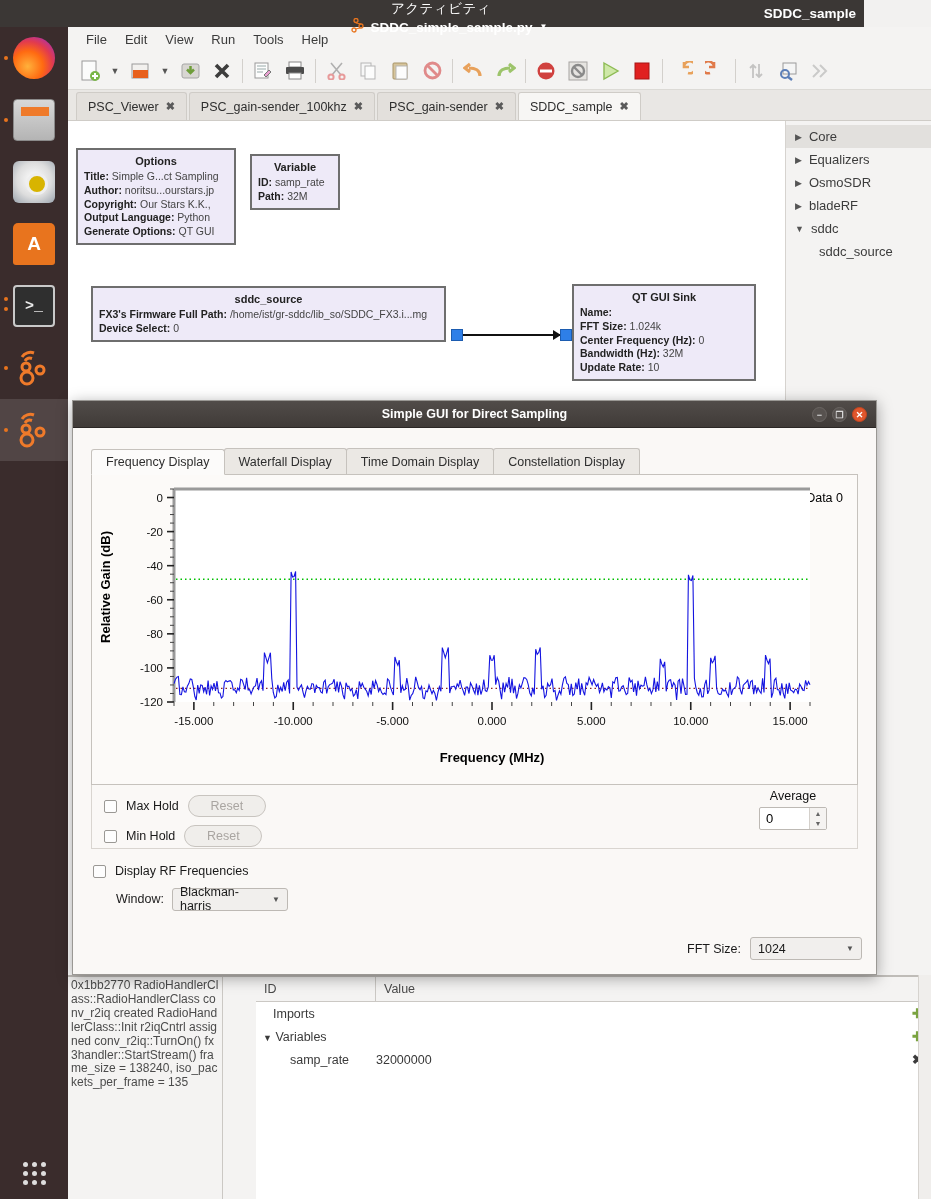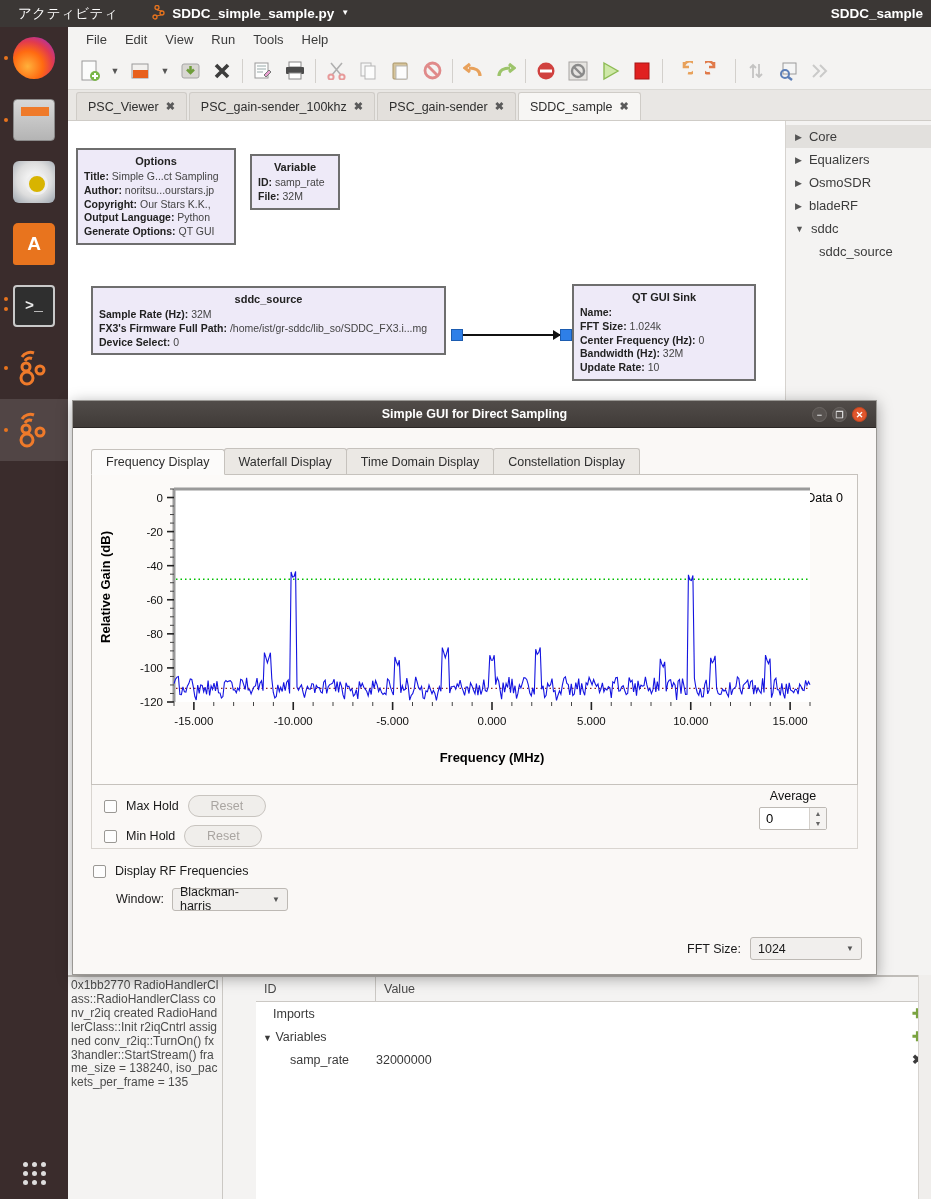--- a/index.html
+++ b/index.html
@@ -7,23 +7,23 @@
   body {
     width: 931px; height: 1199px;
     font-family: "Liberation Sans", sans-serif;
     background: #f2f1f0;
     overflow: hidden;
     position: relative;
   }
 
   
   #top-panel {
-    position:absolute; left:0; top:0; width:931px; height:27px;
+    position:absolute; left:0; top:0; width:864px; height:27px;
     background:#3b3735; color:#ffffff; display:flex; align-items:center;
-    font-size:13px; z-index:50;
+    font-size:13px; z-index:50;flex-direction:column;
   }
   #activities { margin-left:18px; color:#fff; font-size:13.5px; letter-spacing:.5px;}
   #win-menu { margin-left:34px; display:flex; align-items:center; gap:7px; font-weight:bold; font-size:13.5px;}
   #win-menu .app-ico { color:#e8741e; font-size:13px; }
   .caret-down { font-size:8px; position:relative; top:-1px;}
   #top-right-title {
     position:absolute; right:8px; top:0; height:27px; display:flex; align-items:center;
     font-weight:bold; font-size:13.5px; color:#ffffff;
   }
 
@@ -405,26 +405,25 @@
         <div><b>Title:</b> <span class="v">Simple G...ct Sampling</span></div>
         <div><b>Author:</b> <span class="v">noritsu...ourstars.jp</span></div>
         <div><b>Copyright:</b> <span class="v">Our Stars K.K.,</span></div>
         <div><b>Output Language:</b> <span class="v">Python</span></div>
         <div><b>Generate Options:</b> <span class="v">QT GUI</span></div>
       </div>
 
       <div class="grcblock" style="left:182px; top:33px; width:90px;">
         <div class="t">Variable</div>
         <div><b>ID:</b> <span class="v">samp_rate</span></div>
-        <div><b>File:</b> <span class="v">32M</span></div>
+        <div><b>Path:</b> <span class="v">32M</span></div>
       </div>
 
       <div class="grcblock" style="left:23px; top:165px; width:355px;">
         <div class="t">sddc_source</div>
-        <div><b>Sample Rate (Hz):</b> <span class="v">32M</span></div>
         <div><b>FX3's Firmware Full Path:</b> <span class="v">/home/ist/gr-sddc/lib_so/SDDC_FX3.i...mg</span></div>
         <div><b>Device Select:</b> <span class="v">0</span></div>
       </div>
       <div class="port" style="left:383px; top:208px;"></div>
 
       <div class="wire" style="left:395px; top:213px; width:97px;"></div>
 
       <div class="port" style="left:492px; top:208px;"></div>
 
       <div class="grcblock" style="left:504px; top:163px; width:184px;">

